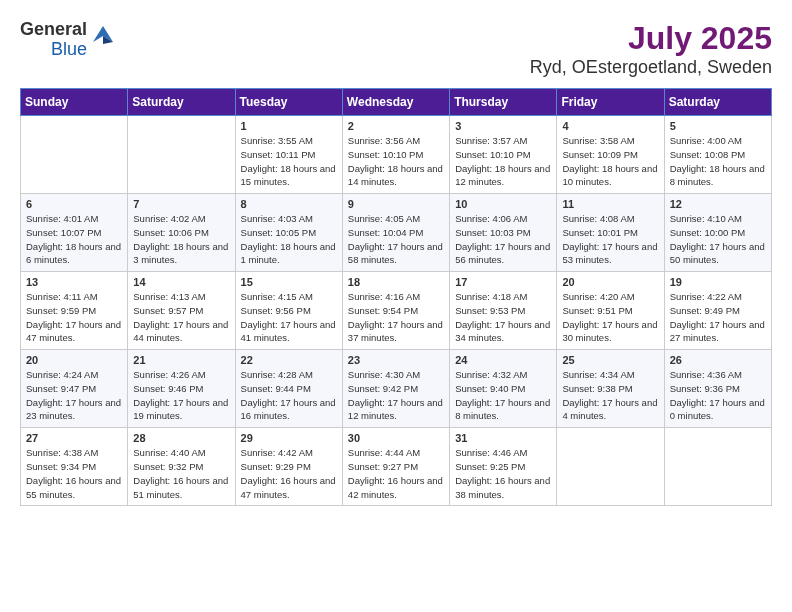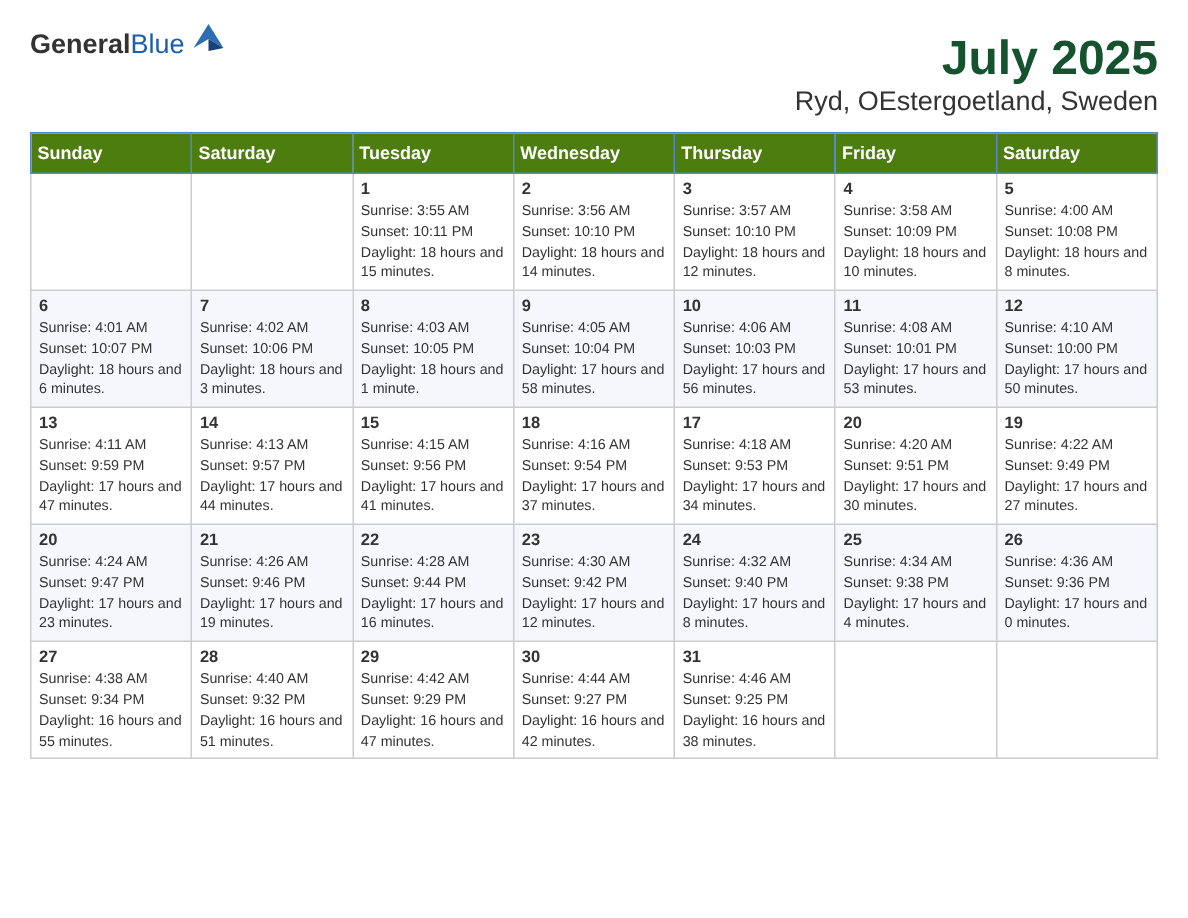--- a/index.html
+++ b/index.html
@@ -19,33 +19,33 @@
     .logo {
       display: flex;
       align-items: center;
     }
     .title-block {
       text-align: right;
     }
     .month-title {
       font-size: 32px;
       font-weight: bold;
-      color: #14532d;
+      color: #701a75;
     }
     .location-title {
       font-size: 18px;
       color: #333;
     }
     .calendar {
       width: 100%;
       border-collapse: collapse;
       border: 1px solid #ccc;
     }
     .calendar th {
-      background-color: #4d7c0f;
+      background-color: #4c1d95;
       color: #fff;
       font-size: 12px;
       font-weight: bold;
       padding: 6px 4px;
       text-align: left;
       border: 1px solid #5588cc;
     }
     .calendar td {
       border: 1px solid #ccc;
       vertical-align: top;
@@ -71,21 +71,21 @@
     .empty-cell {
       background: #f9f9f9;
     }
   </style>
 </head>
 <body>
 
 <div class="header">
   <div class="logo">
     <div style="display:flex;align-items:center;">
-      <div style="display:flex;line-height:1.1;">
+      <div style="display:flex;flex-direction:column;line-height:1.1;text-align:right;">
         <span style="font-size:18px;font-weight:bold;color:#333;">General</span>
         <span style="font-size:18px;font-weight:normal;color:#1a5faa;">Blue</span>
       </div>
 
       <svg width="26" height="26" viewBox="0 0 26 26" style="margin-left:3px;margin-top:-10px;">
         <polygon points="3,20 13,4 23,20 13,14" fill="#2e6db4"></polygon>
         <polygon points="13,14 23,20 13,22" fill="#1a3f7a"></polygon>
       </svg>
     </div>
   </div>

